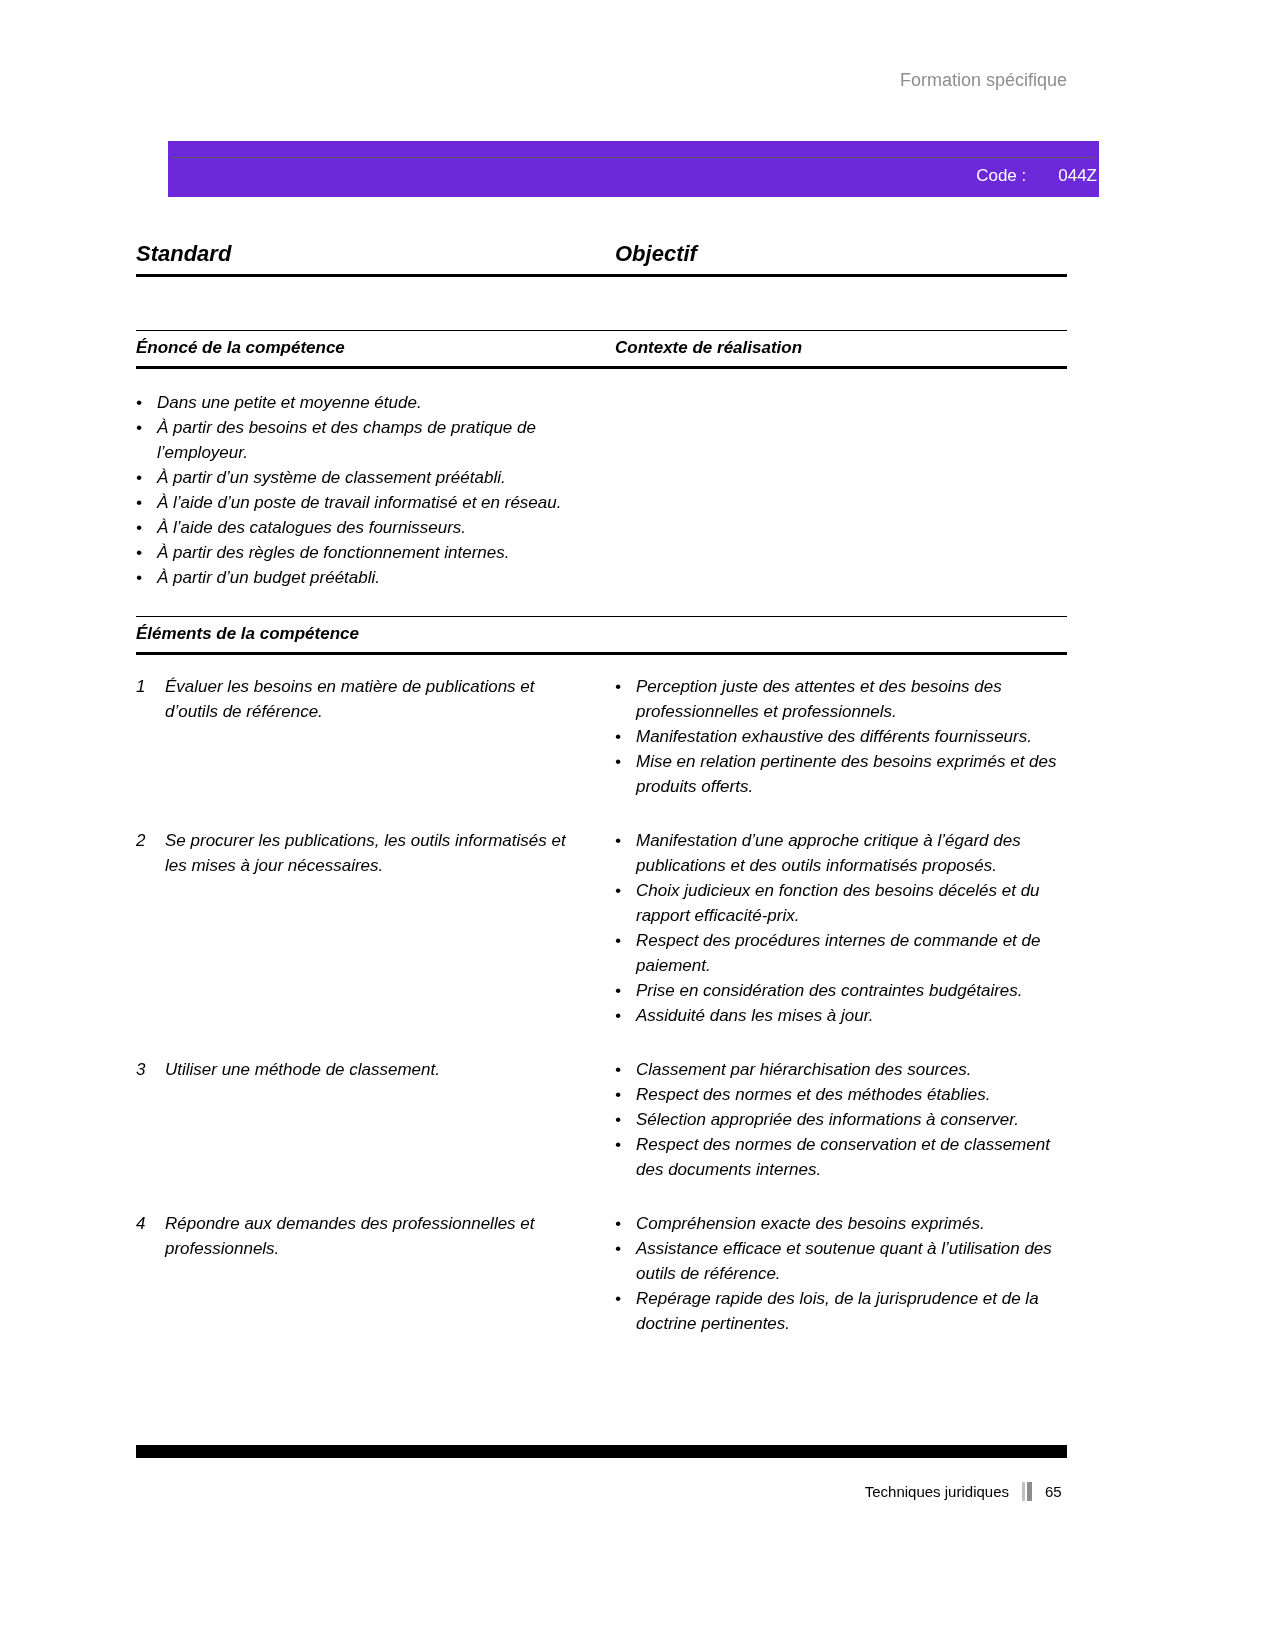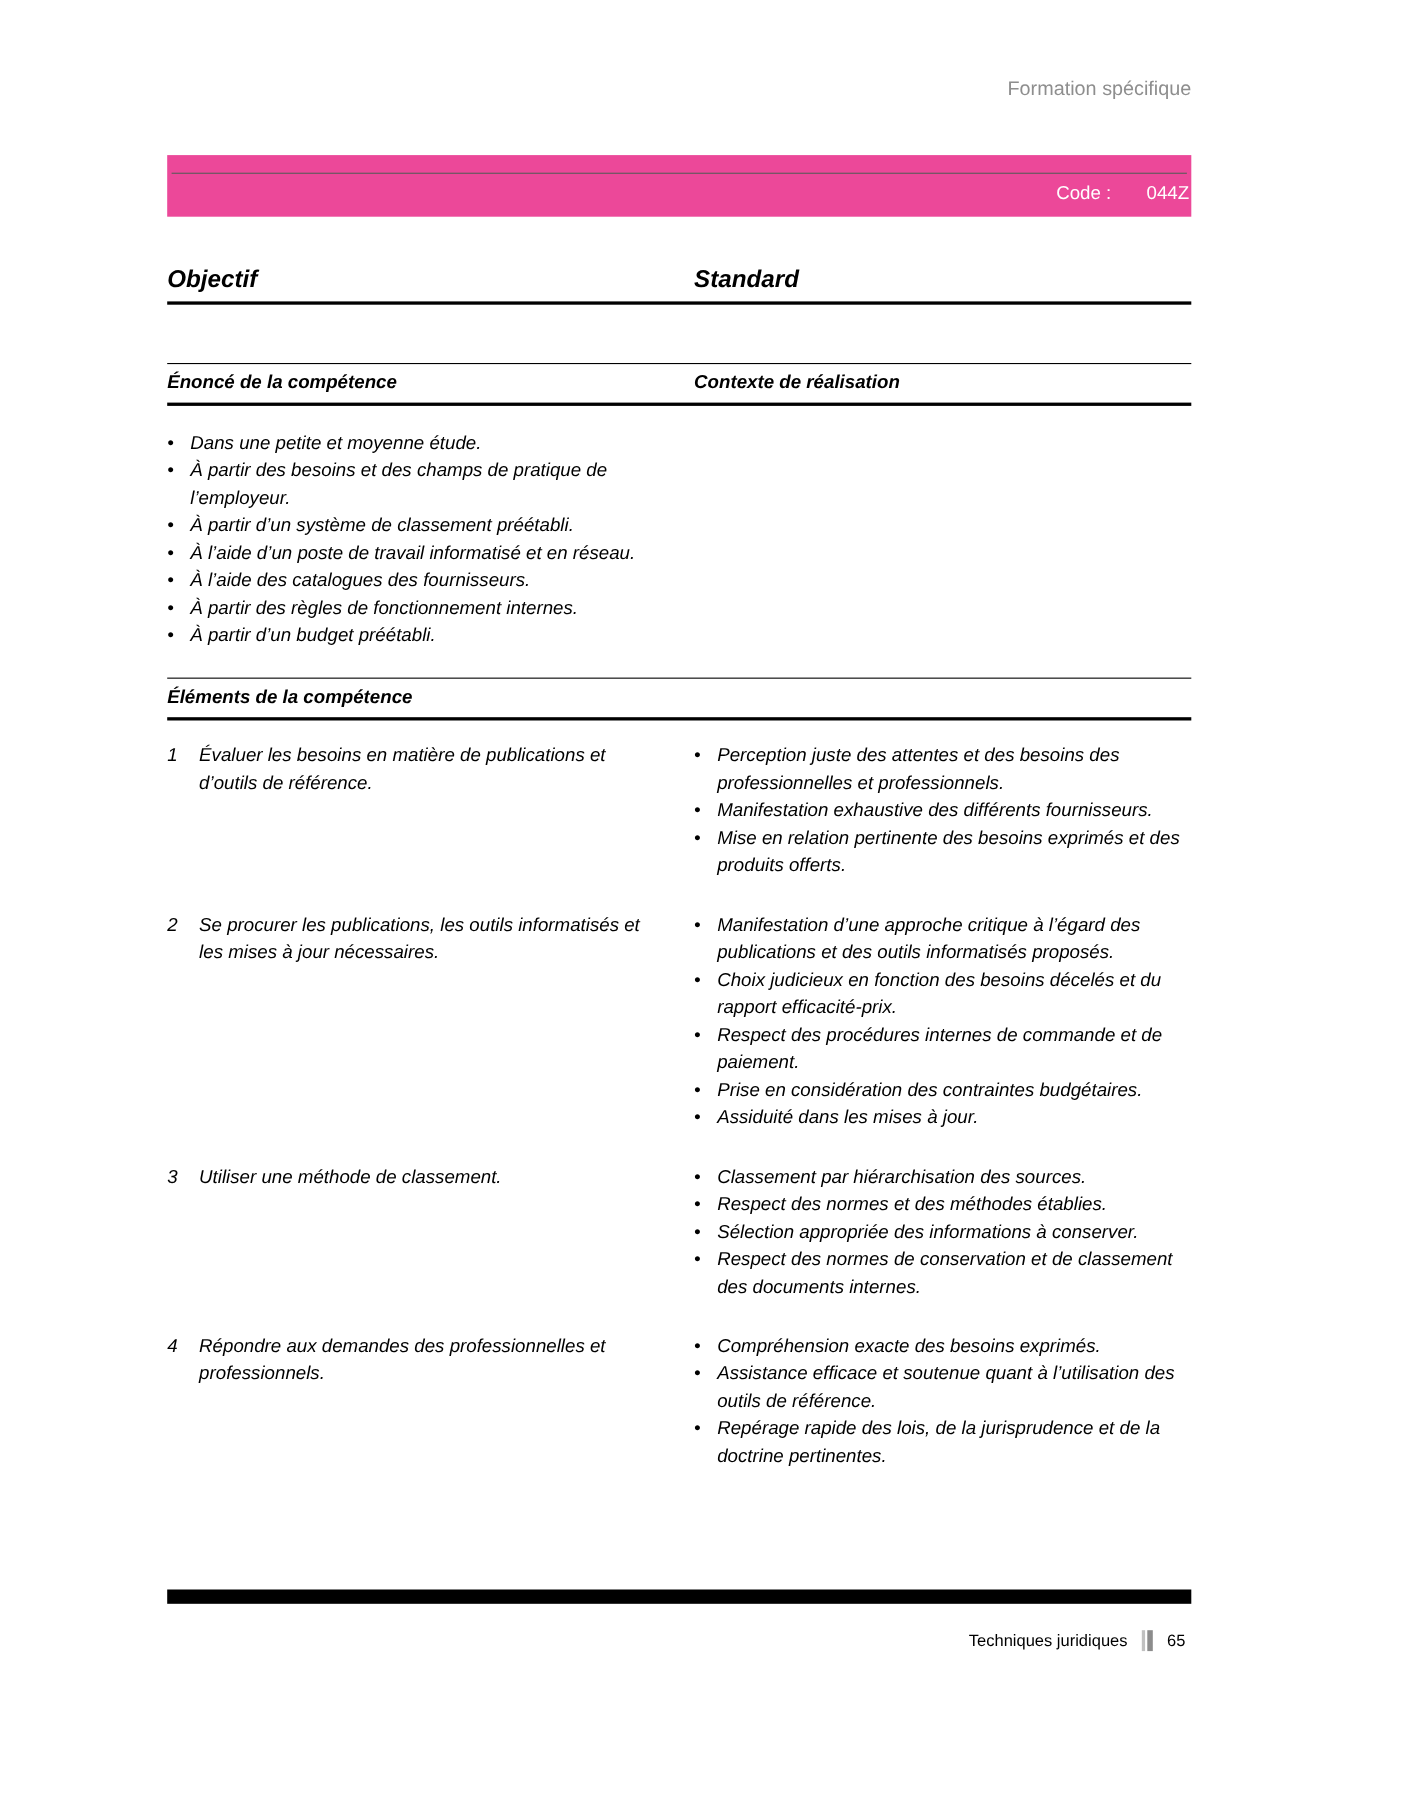--- a/index.html
+++ b/index.html
@@ -3,31 +3,31 @@
 <meta charset="utf-8">
 <style>
   * { margin: 0; padding: 0; box-sizing: border-box; }
   html, body { background: #ffffff; }
   body {
     width: 1275px; height: 1650px;
     font-family: "Liberation Sans", sans-serif;
     color: #000; position: relative; overflow: hidden;
   }
   .abs { position: absolute; }
-  .content-x { left: 152px; width: 931px; }
+  .content-x { left: 136px; width: 931px; }
 
   
   .running-header {
     top: 70px; text-align: right;
     font-size: 18px; color: #8e8e8e;
   }
 
   
   .code-bar {
-    top: 141px; height: 56px; background: #ec4899; 
+    top: 141px; height: 56px; background: #6d28d9; margin-left: 32px; 
   }
   .code-bar .inner-line {
     position: absolute; top: 16px; left: 4px; right: 4px;
     height: 1px; background: #5a5a5a;
   }
   .code-bar .code-wrap {
     position: absolute; right: 2px; bottom: 11px;
     display: flex; gap: 32px; color: #fff; font-size: 17px;
   }
 
@@ -87,22 +87,22 @@
 
 <div class="abs content-x code-bar">
   <div class="inner-line"></div>
   <div class="code-wrap">
     <span>Code :</span>
     <span>044Z</span>
   </div>
 </div>
 
 <div class="abs content-x titles">
+  <div class="t">Standard</div>
   <div class="t">Objectif</div>
-  <div class="t">Standard</div>
 </div>
 
 <div class="abs content-x main-flow">
 
   <div class="grid-row section-header">
     <div class="h">Énoncé de la compétence</div>
     <div class="h">Contexte de réalisation</div>
   </div>
 
   <div class="grid-row sec1-row body-text">

